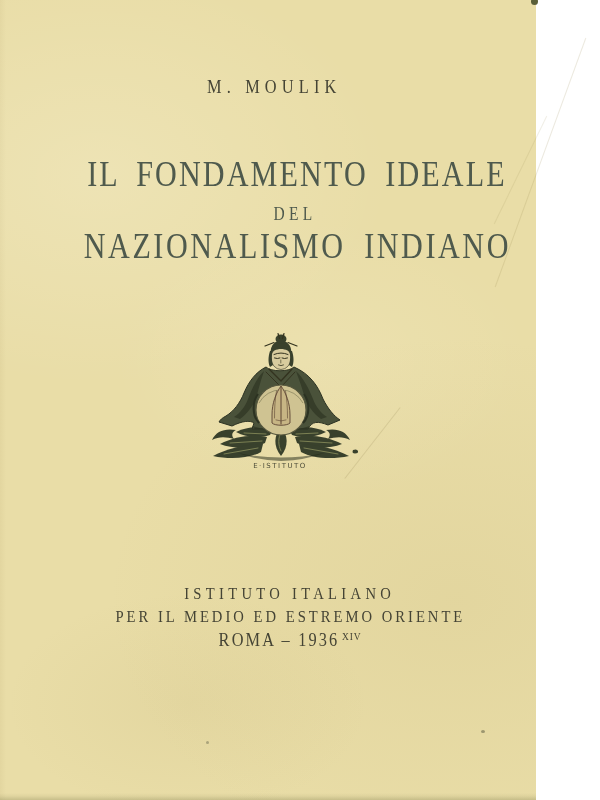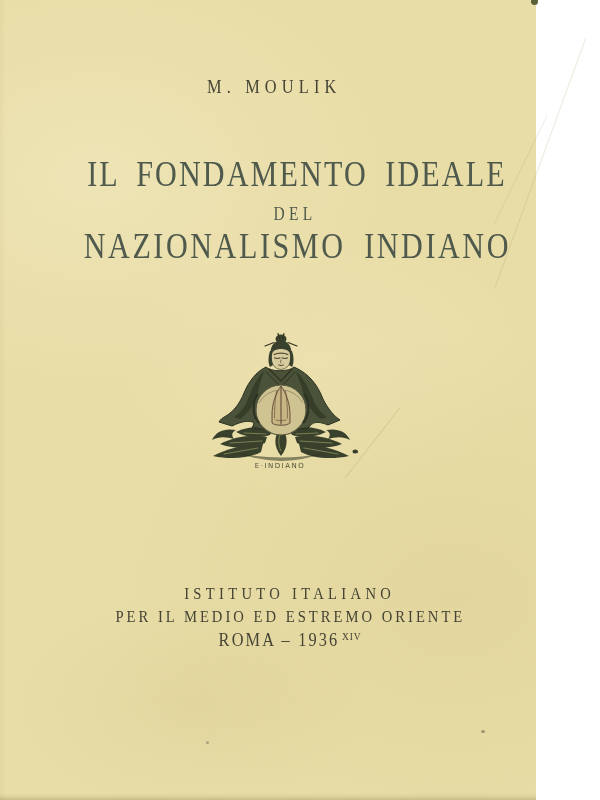--- a/index.html
+++ b/index.html
@@ -126,21 +126,21 @@
       <path class="fl" style="stroke-width:1" d="M68,23.5 Q75,20.5 82,23.5"></path>
       <path class="fl" style="stroke-width:1" d="M68.5,27 Q71.5,28.2 74,27 M76,27 Q78.5,28.2 81.5,27"></path>
       <path class="fl" style="stroke-width:.6" d="M74.8,29 L74.8,32"></path>
       <path class="fl" style="stroke-width:.8" d="M72.5,34 Q75,35.4 77.5,34"></path>
     </g>
 
     <path class="k" d="M147,119 q4,-1.5 5,1 q.5,2.5 -3,2.5 q-3.5,0 -2,-3.5 Z"></path>
   </svg>
 
   <div class="line signature">
-    <span>E·INDIANO</span>
+    <span>E·ISTITUTO</span>
   </div>
 
   <div class="line pub pub1">
     <span class="cx">ISTITUTO ITALIANO</span>
   </div>
   <div class="line pub pub2">
     <span class="cx">PER IL MEDIO ED ESTREMO ORIENTE</span>
   </div>
   <div class="line pub pub3">
     <span class="cx">

